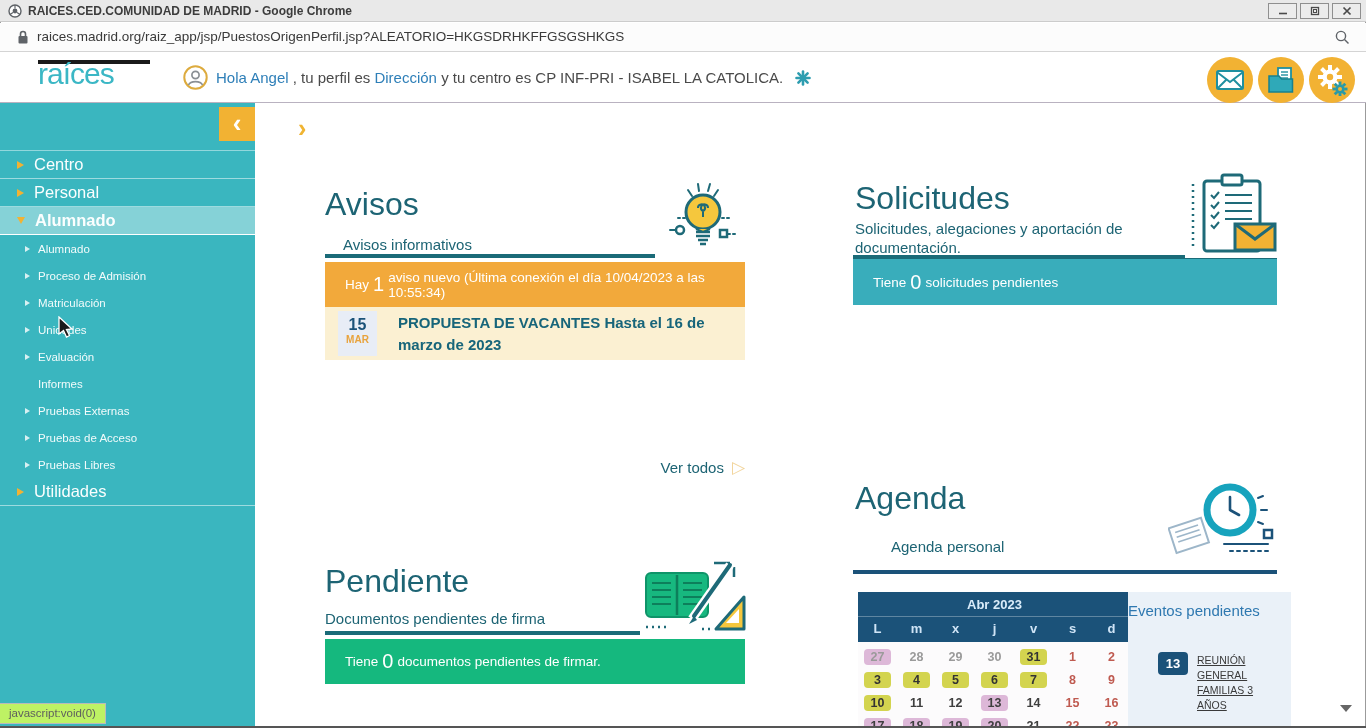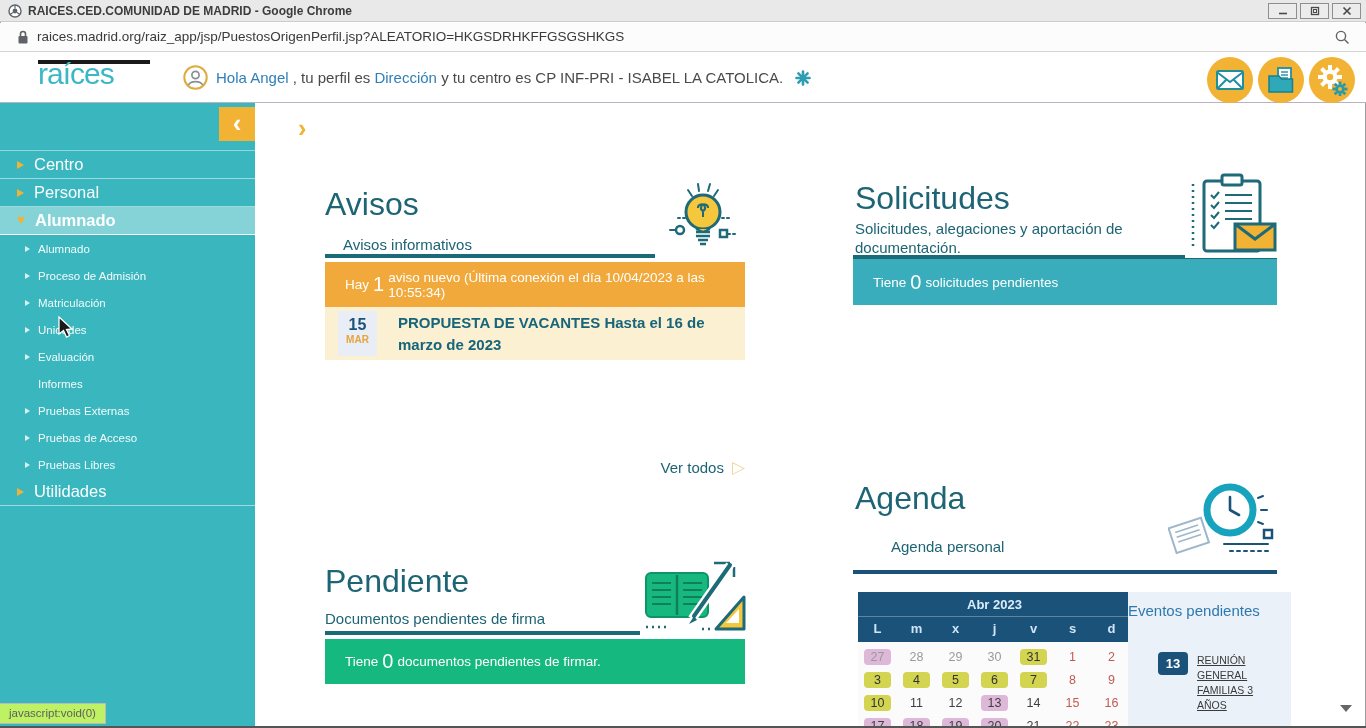--- a/index.html
+++ b/index.html
@@ -116,21 +116,21 @@
   .calendar { position:absolute; left:858px; top:592px; width:273px; }
   .cal-month { height:25px; background:#1b5279; color:#d9ecfa; font-weight:bold;
     font-size:13px; text-align:center; line-height:26px;
     border-bottom:1px solid rgba(255,255,255,.3); }
   .cal-week { height:25px; background:#1b5279; display:flex; }
   .cal-week span { flex:1; text-align:center; line-height:24px; font-weight:bold;
     font-size:13px; color:#cfe4f6; }
   .cal-body { background:#fcfbfc; padding-top:4px; }
   .cal-row { display:flex; height:22px; margin-bottom:1px; }
   .cal-cell { flex:1; display:flex; align-items:center; justify-content:center;
-    font-size:12.5px; color:#3f3f3f; cursor:pointer; }
+    font-size:12.5px; color:#3f3f3f; cursor:pointer;font-weight:bold; }
   .cal-cell .pill { min-width:27px; padding:1px 4px; border-radius:4px; text-align:center; }
   .hl-yellow { background:#d3d44f; color:#333; }
   .hl-pink { background:#ddb8d8; }
   .muted { color:#9a9a9a; }
   .wkend { color:#bf5a50; }
 
   .events { position:absolute; left:1128px; top:592px; width:163px; height:136px; background:#eaf1f8; }
   .ev-head { position:absolute; left:0; right:0; top:9px; text-align:left;
     font-size:15px; color:#2e78b0; line-height:19px; }
   .ev-badge { position:absolute; left:30px; top:60px; width:30px; height:23px;

